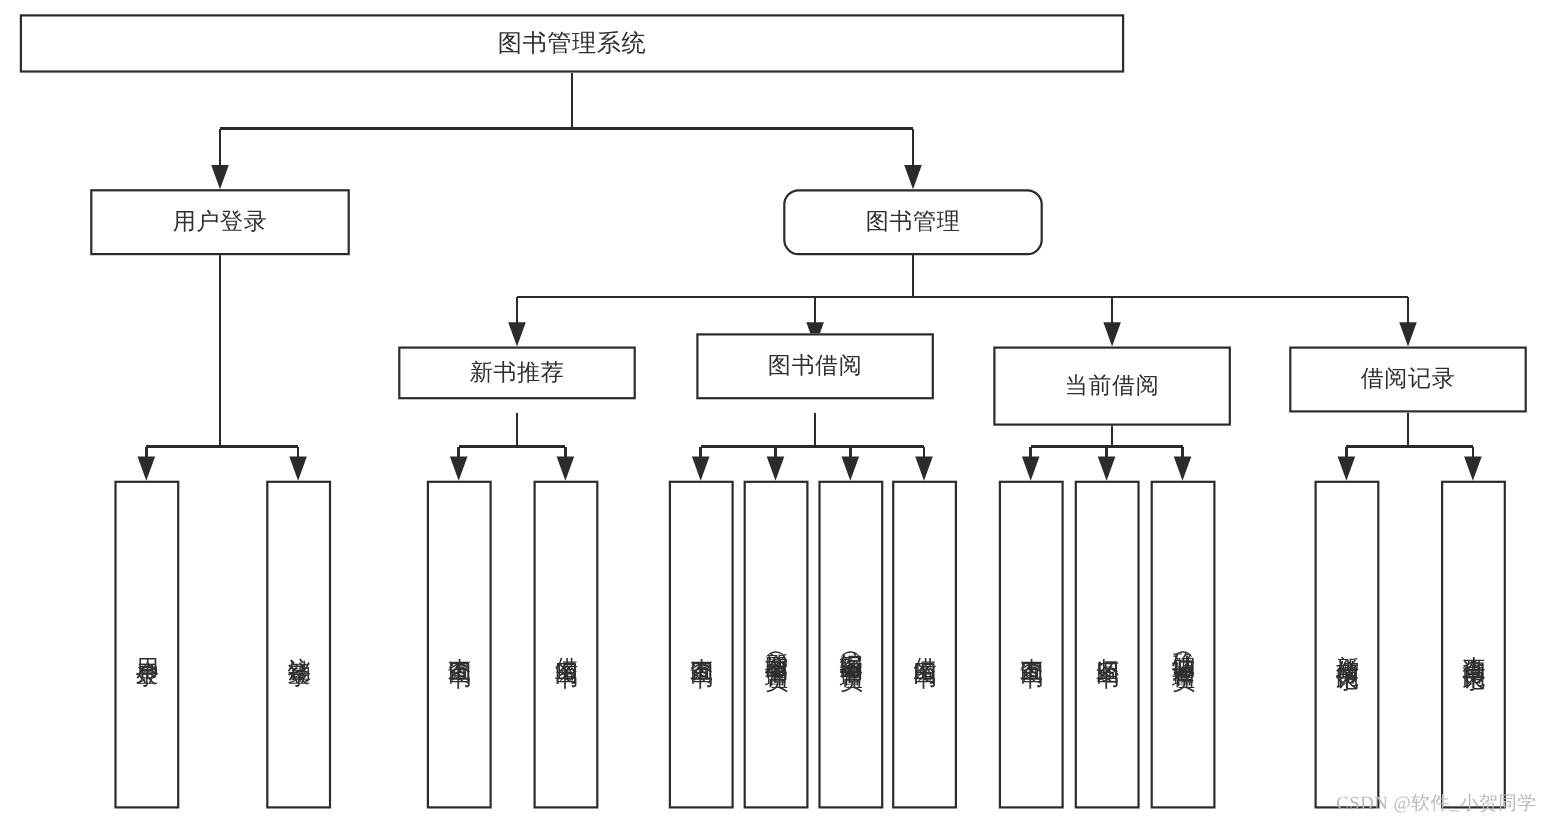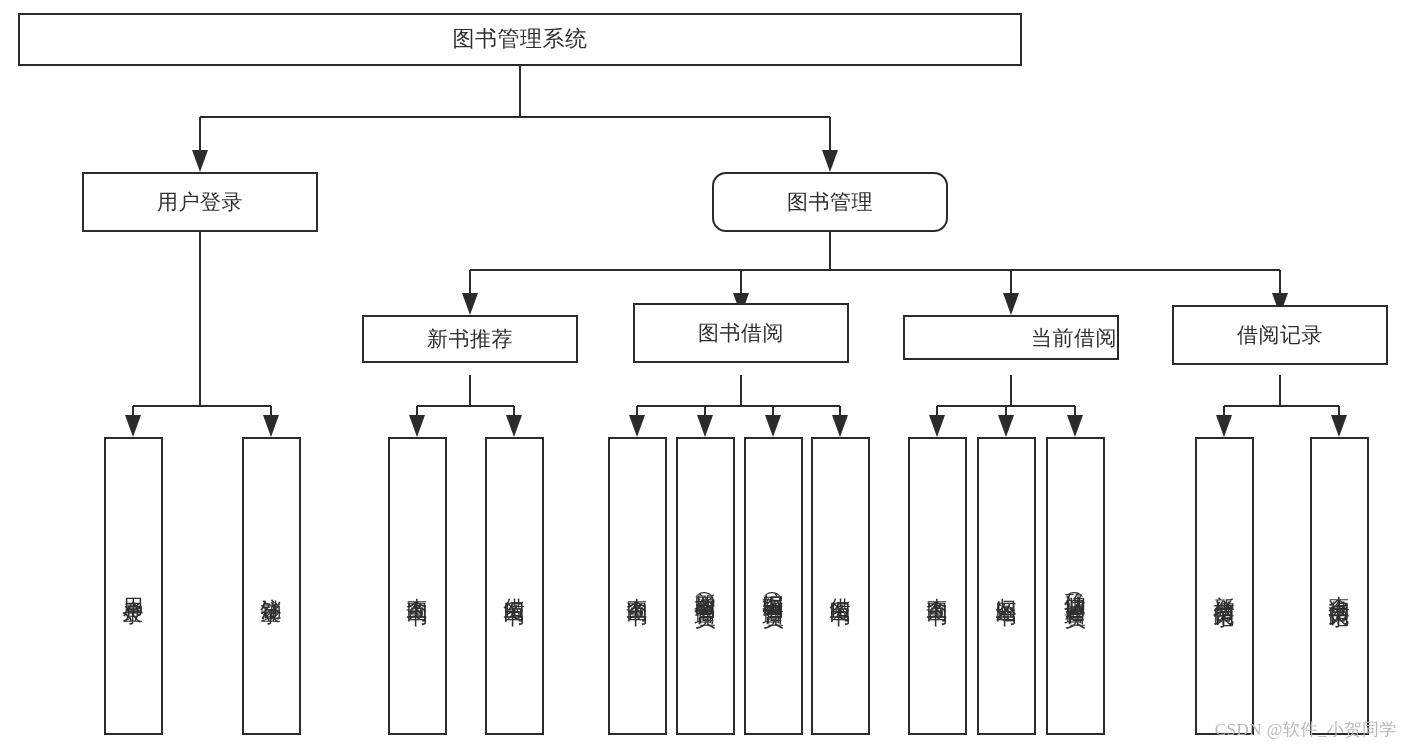--- a/index.html
+++ b/index.html
@@ -27,20 +27,21 @@
   .node {
     position: absolute;
     box-sizing: border-box;
     background: #ffffff;
     border: 2px solid #2b2b2b;
     display: flex;
     align-items: center;
     justify-content: center;
     color: #2f2f2f;
     z-index: 2;
+    font-family: Liberation Serif, serif;
   }
   .node .label {
     display: block;
     text-align: center;
     white-space: nowrap;
     line-height: 1.12;
   }
   
   .node.horiz .label {
     font-size: 21px;
@@ -144,24 +145,24 @@
   <div class="node horiz" style="left: 712px; top: 172px; width: 236px; height: 60px; border-radius: 14px;">
     <span class="label">图书管理</span>
   </div>
 
   <div class="node horiz" style="left: 362px; top: 315px; width: 216px; height: 48px;">
     <span class="label">新书推荐</span>
   </div>
   <div class="node horiz" style="left: 633px; top: 303px; width: 216px; height: 60px;">
     <span class="label">图书借阅</span>
   </div>
-  <div class="node horiz" style="left: 903px; top: 315px; width: 216px; height: 45px; justify-content: flex-end;">
+  <div class="node horiz" style="left: 903px; top: 315px; width: 216px; height: 72px;">
     <span class="label">当前借阅</span>
   </div>
-  <div class="node horiz" style="left: 1172px; top: 305px; width: 216px; height: 60px;">
+  <div class="node horiz" style="left: 1172px; top: 315px; width: 216px; height: 60px;">
     <span class="label">借阅记录</span>
   </div>
 
   <div class="node vert" style="left: 104px; top: 437px; width: 59px; height: 298px;">
     <span class="label">用户登录</span>
   </div>
   <div class="node vert" style="left: 242px; top: 437px; width: 59px; height: 298px;">
     <span class="label">注销登录</span>
   </div>
   <div class="node vert" style="left: 388px; top: 437px; width: 59px; height: 298px;">

